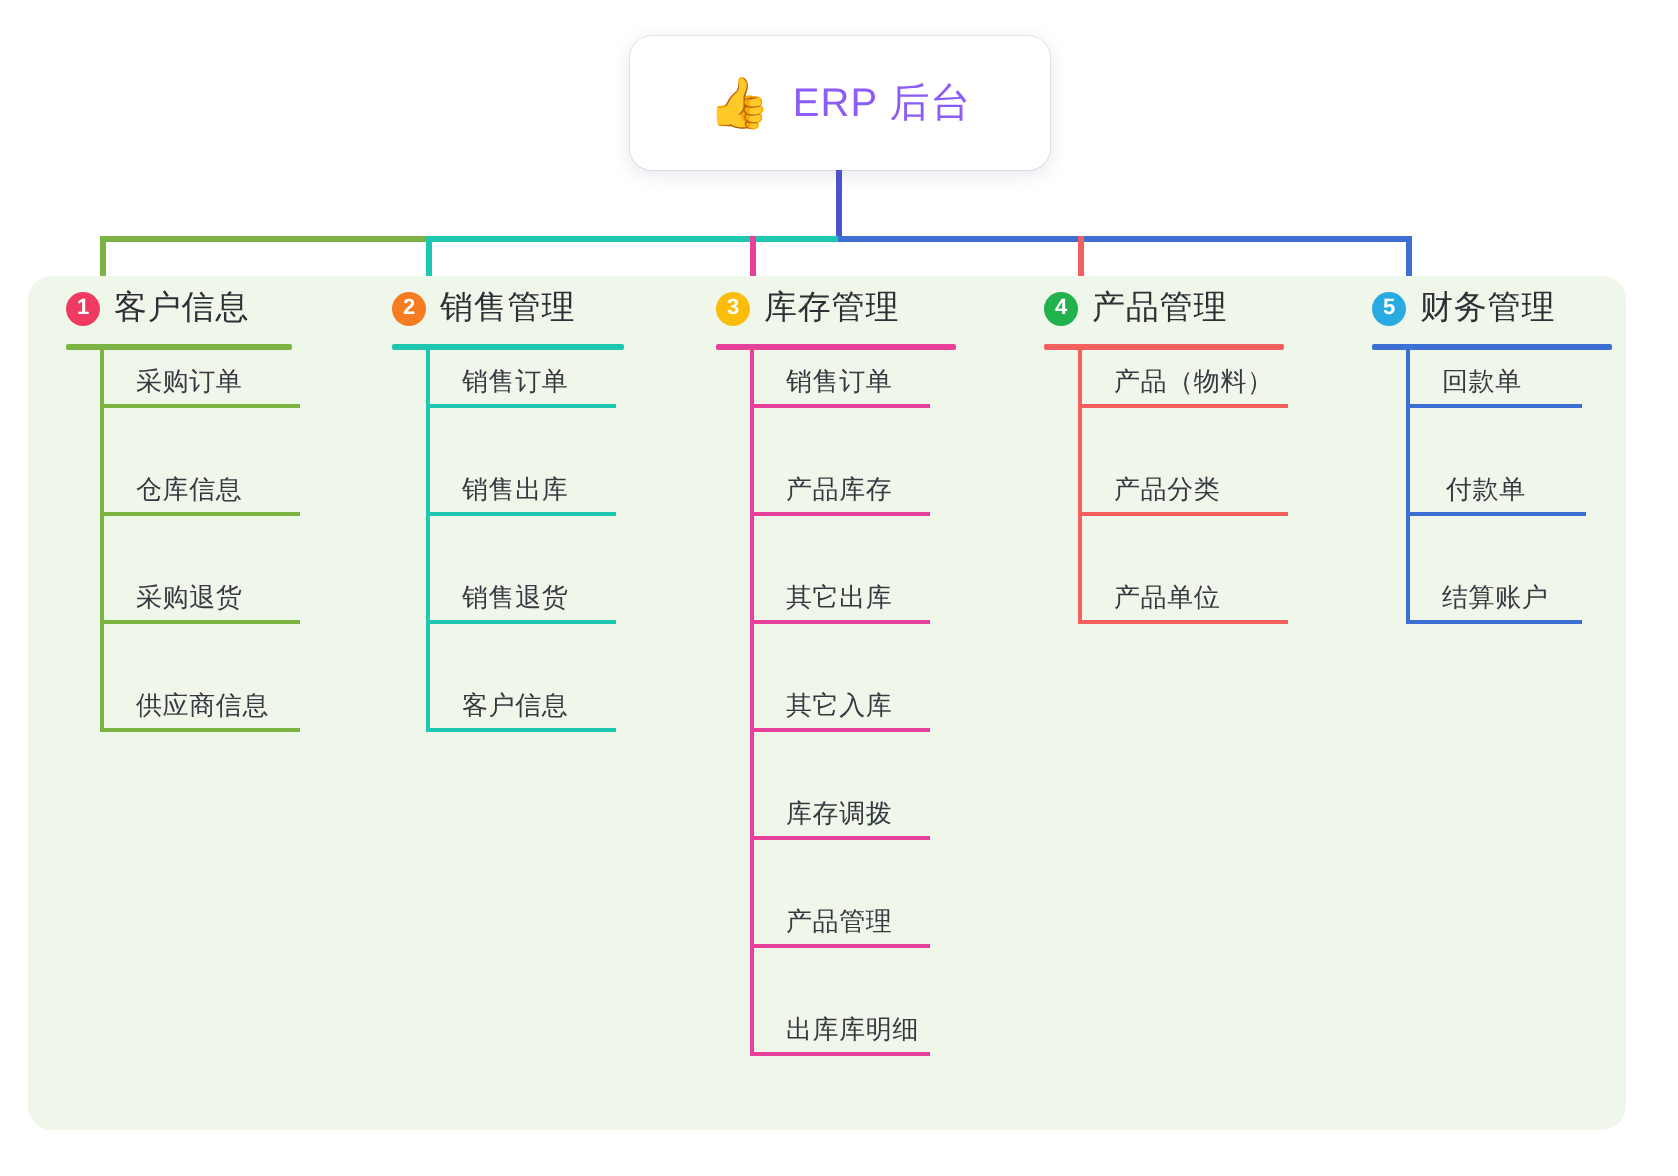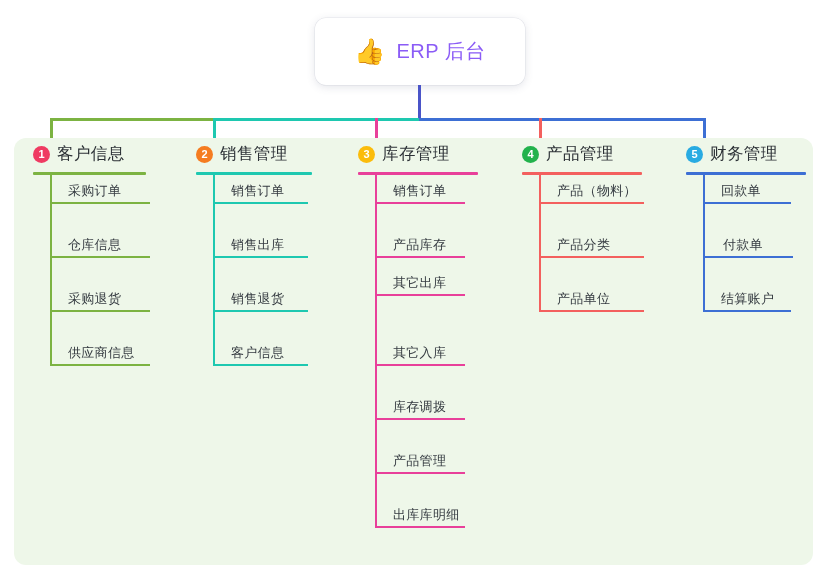--- a/index.html
+++ b/index.html
@@ -135,21 +135,21 @@
           <div class="head-rule" style="width: 120px; background: rgb(232, 64, 154);"></div>
           <div class="spine" style="left: 17px; top: 37px; height: 353px; background: rgb(232, 64, 154);"></div>
           <div class="item" style="left: 17px; top: 32px; height: 34px; width: 90px;">
             <span class="item-label">销售订单</span>
             <div class="item-rule" style="width: 90px; background: rgb(232, 64, 154);"></div>
           </div>
           <div class="item" style="left: 17px; top: 86px; height: 34px; width: 90px;">
             <span class="item-label">产品库存</span>
             <div class="item-rule" style="width: 90px; background: rgb(232, 64, 154);"></div>
           </div>
-          <div class="item" style="left: 17px; top: 124px; height: 34px; width: 90px;">
+          <div class="item" style="left: 17px; top: 140px; height: 34px; width: 90px;">
             <span class="item-label">其它出库</span>
             <div class="item-rule" style="width: 90px; background: rgb(232, 64, 154);"></div>
           </div>
           <div class="item" style="left: 17px; top: 194px; height: 34px; width: 90px;">
             <span class="item-label">其它入库</span>
             <div class="item-rule" style="width: 90px; background: rgb(232, 64, 154);"></div>
           </div>
           <div class="item" style="left: 17px; top: 248px; height: 34px; width: 90px;">
             <span class="item-label">库存调拨</span>
             <div class="item-rule" style="width: 90px; background: rgb(232, 64, 154);"></div>

